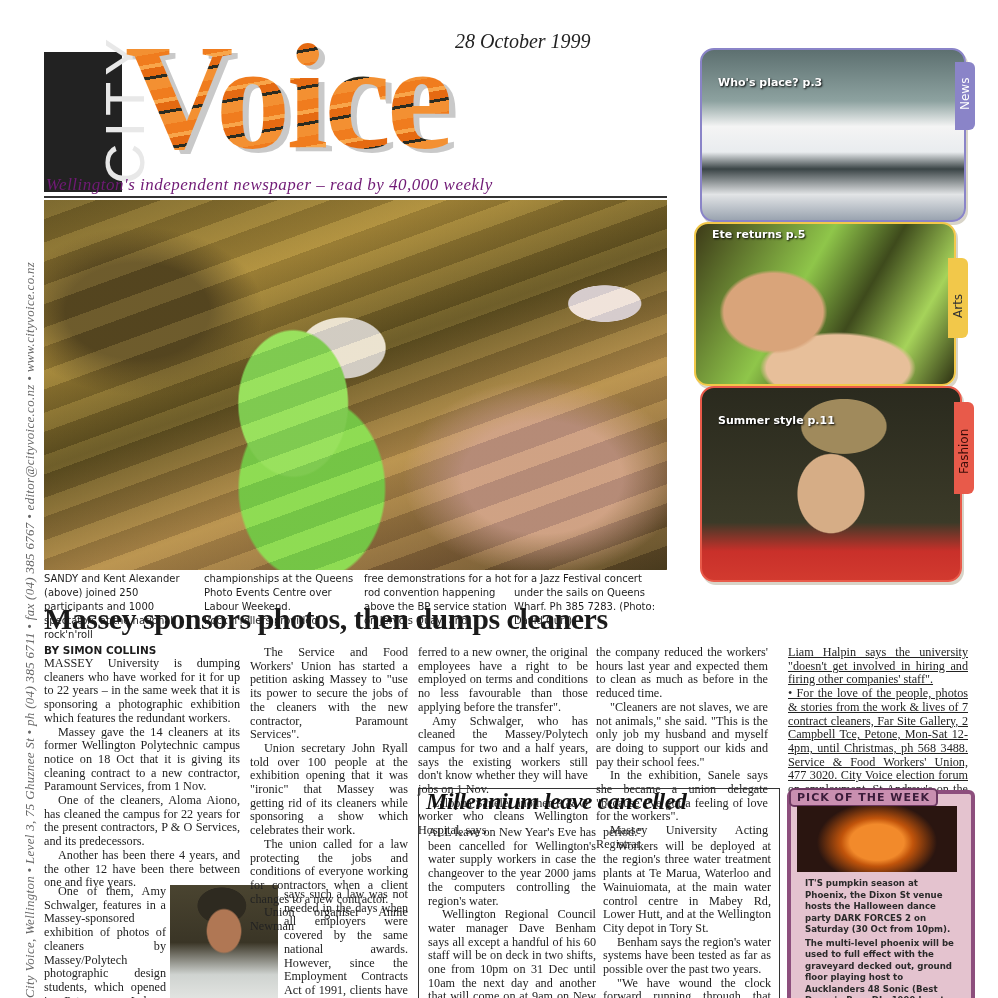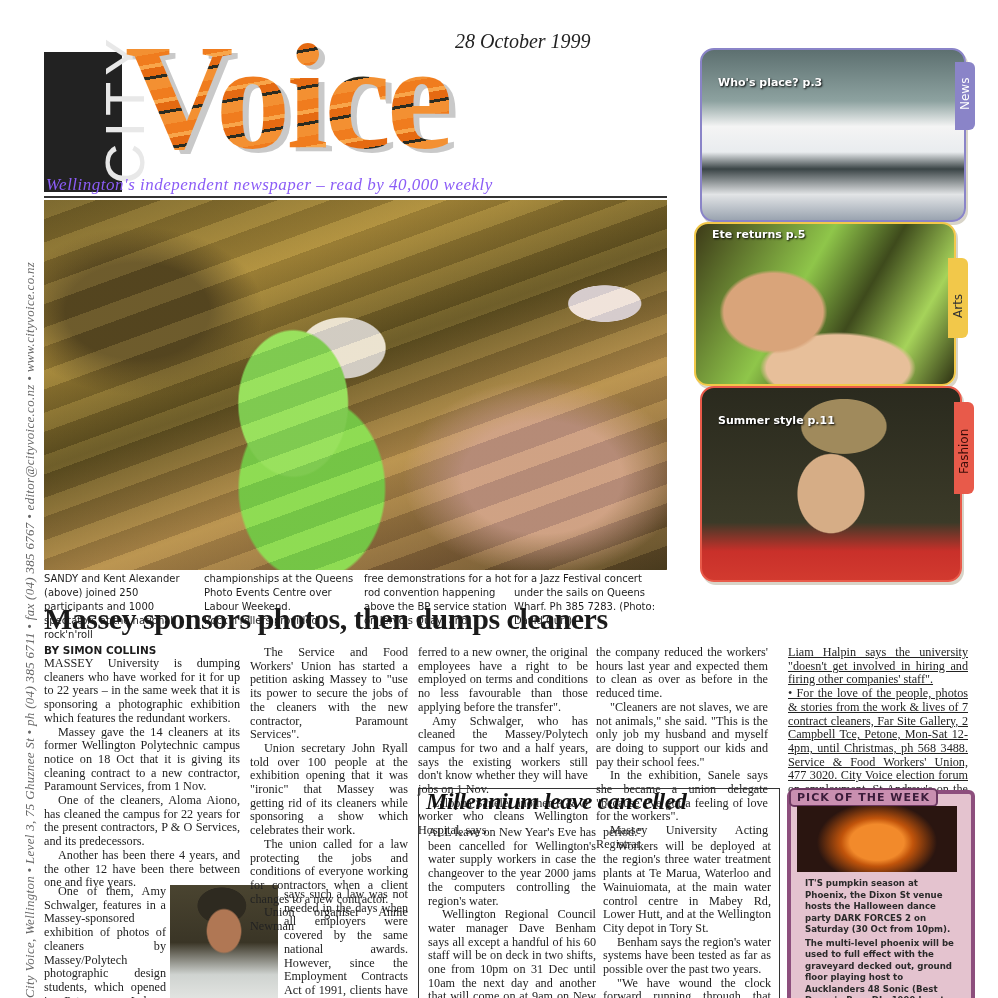--- a/index.html
+++ b/index.html
@@ -9,21 +9,21 @@
   .side-strip{left:0;top:0;width:40px;height:998px;}
   .side-strip .txt{position:absolute;left:22px;top:998px;transform-origin:0 0;transform:rotate(-90deg);white-space:nowrap;font-style:italic;font-size:13px;color:#666;letter-spacing:0.3px;}
   
   .city-box{left:44px;top:52px;width:78px;height:140px;background:#222;}
   .city-box span{position:absolute;left:48px;top:132px;transform-origin:0 0;transform:rotate(-90deg);font-family:"Liberation Sans",sans-serif;font-size:56px;color:#e8e8e8;letter-spacing:6px;white-space:nowrap;font-weight:400;}
   .voice{left:125px;top:22px;font-family:"Liberation Serif",serif;font-size:150px;line-height:150px;font-weight:700;letter-spacing:-4px;
     background:repeating-linear-gradient(170deg,#f07c1e 0 10px,#f8a54a 10px 14px,#e56a12 14px 22px,#2b2b20 22px 25px,#f39032 25px 36px);
     -webkit-background-clip:text;background-clip:text;color:transparent;text-shadow:none;}
   .voice-shadow{left:131px;top:26px;font-size:150px;line-height:150px;font-weight:700;letter-spacing:-4px;color:#c9c9c9;}
   .date{left:455px;top:30px;font-size:20px;font-style:italic;color:#222;}
-  .tagline{left:46px;top:175px;font-size:17px;font-style:italic;letter-spacing:0.5px;color:#8b5cf6;}
+  .tagline{left:46px;top:175px;font-size:17px;font-style:italic;letter-spacing:0.5px;color:#701a75;}
   .tag-rule{left:44px;top:196px;width:623px;height:2px;background:#333;}
   
   .main-photo{left:44px;top:200px;width:623px;height:370px;overflow:hidden;
     background:
       radial-gradient(ellipse 90px 120px at 40% 55%, #8be25a 0 60%, transparent 62%),
       radial-gradient(ellipse 120px 150px at 43% 78%, #7fdc4e 0 60%, transparent 62%),
       radial-gradient(ellipse 70px 50px at 48% 40%, #e9e4dc 0 60%, transparent 62%),
       radial-gradient(ellipse 60px 30px at 90% 28%, #eee4e8 0 60%, transparent 62%),
       radial-gradient(ellipse 200px 140px at 80% 75%, #c99a86 0 40%, transparent 70%),
       radial-gradient(ellipse 180px 120px at 15% 30%, #5a4a22 0 40%, transparent 70%),
@@ -124,21 +124,21 @@
   <p class="first">says such a law was not needed in the days when all employers were covered by the same national awards. However, since the Employment Contracts Act of 1991, clients have increasingly switched to contractors who undercut existing</p>
 </div>
 
 <div class="abs col" style="left:418px;top:646px;width:170px;">
   <p class="first">ferred to a new owner, the original employees have a right to be employed on terms and conditions no less favourable than those applying before the transfer".</p>
   <p>Amy Schwalger, who has cleaned the Massey/Polytech campus for two and a half years, says the existing workers still don't know whether they will have jobs on 1 Nov.</p>
   <p>Lalopua Sanele, another P &amp; O worker who cleans Wellington Hospital, says</p>
 </div>
 
 <div class="abs col" style="left:596px;top:646px;width:172px;">
-  <p class="first">the company reduced the workers' hours last year and expected them to clean as over as before in the reduced time.</p>
+  <p class="first">the company reduced the workers' hours last year and expected them to clean as much as before in the reduced time.</p>
   <p>"Cleaners are not slaves, we are not animals," she said. "This is the only job my husband and myself are doing to support our kids and pay their school fees."</p>
   <p>In the exhibition, Sanele says she became a union delegate "because I've got a feeling of love for the workers".</p>
   <p>Massey University Acting Registrar</p>
 </div>
 
 <div class="abs col" style="left:788px;top:646px;width:180px;text-decoration:underline;">
   <p class="first">Liam Halpin says the university "doesn't get involved in hiring and firing other companies' staff".</p>
   <p class="first">• For the love of the people, photos &amp; stories from the work &amp; lives of 7 contract cleaners, Far Site Gallery, 2 Campbell Tce, Petone, Mon-Sat 12-4pm, until Christmas, ph 568 3488. Service &amp; Food Workers' Union, 477 3020. City Voice election forum on employment, St Andrew's on the Terrace, 7.30pm tonight (Thu 28 Oct).</p>
 </div>
 

